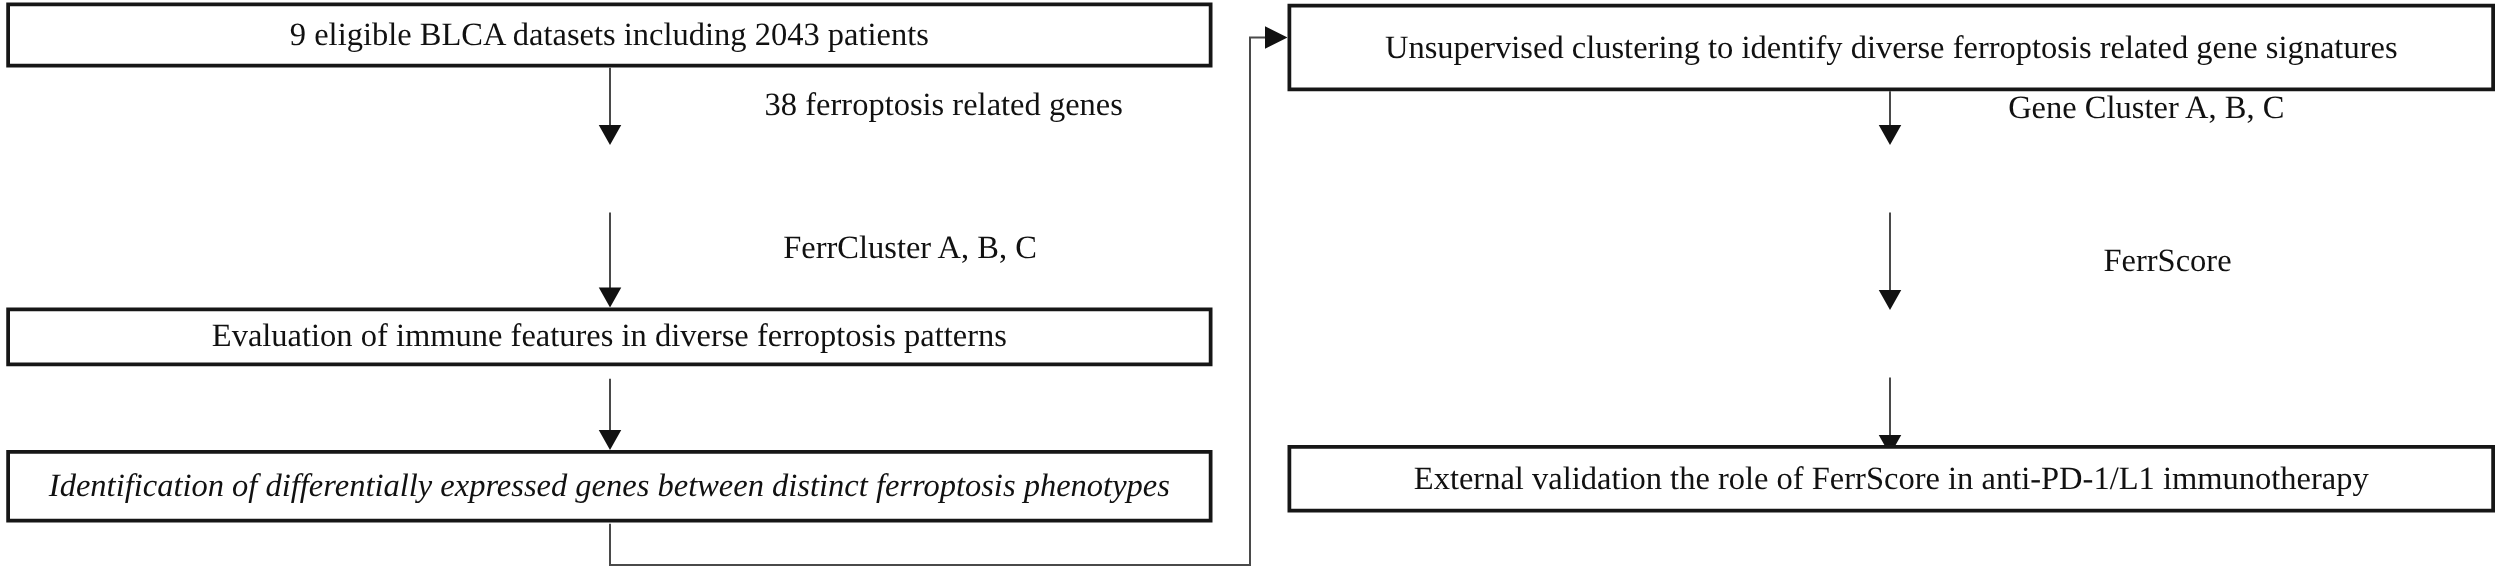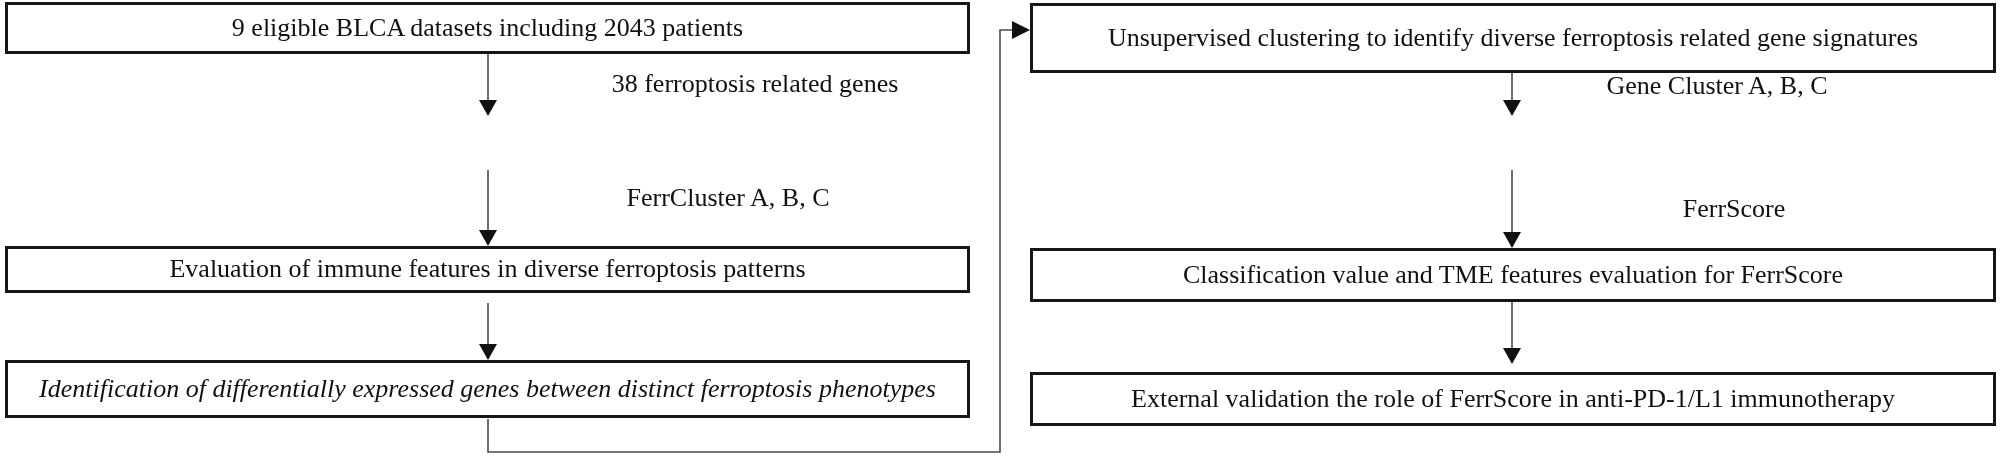--- a/index.html
+++ b/index.html
@@ -31,21 +31,21 @@
   }
   .col-left  { left: 5px;    width: 965px; }
   .col-right { left: 1030px; width: 966px; }
   .row1-l { top: 2px;   height: 52px; }
   .row2-l { top: 114px; height: 56px; }
   .row3-l { top: 246px; height: 47px; }
   .row4-l { top: 360px; height: 58px; font-style: italic; }
   .row1-r { top: 3px;   height: 70px; }
   .row2-r { top: 116px; height: 54px; }
   .row3-r { top: 248px; height: 54px; }
-  .row4-r { top: 372px; height: 54px; text-align: right; }
+  .row4-r { top: 356px; height: 54px; text-align: right; }
   .arrow-label {
     position: absolute;
     transform: translate(-50%, -50%);
     font-size: 26px;
     white-space: nowrap;
   }
   .lines-layer {
     position: absolute;
     left: 0;
     top: 0;
@@ -90,21 +90,20 @@
       <polyline points="488,419 488,452 1000,452 1000,30 1012,30" fill="none" stroke="#4a4a4a" stroke-width="1.6"></polyline>
       <polygon points="1012,21 1012,39 1030,30" fill="#111111"></polygon>
     </g>
   </svg>
 
   <div class="flow-box col-left row1-l">9 eligible BLCA datasets including 2043 patients</div>
   <div class="flow-box col-left row3-l">Evaluation of immune features in diverse ferroptosis patterns</div>
   <div class="flow-box col-left row4-l">Identification of differentially expressed genes between distinct ferroptosis phenotypes</div>
 
   <div class="flow-box col-right row1-r">Unsupervised clustering to identify diverse ferroptosis related gene signatures</div>
-  <div class="flow-box col-right row3-r">Classification value and TME features evaluation for FerrScore</div>
   <div class="flow-box col-right row4-r">External validation the role of FerrScore in anti-PD-1/L1 immunotherapy</div>
 
   <div class="arrow-label" style="left:755px; top:84px;">38 ferroptosis related genes</div>
   <div class="arrow-label" style="left:718px; top:198px;margin-left:10px;">FerrCluster A, B, C</div>
   <div class="arrow-label" style="left:1717px; top:86px;">Gene Cluster A, B, C</div>
   <div class="arrow-label" style="left:1734px; top:209px;">FerrScore</div>
 
 </div>
 
 </body></html>

